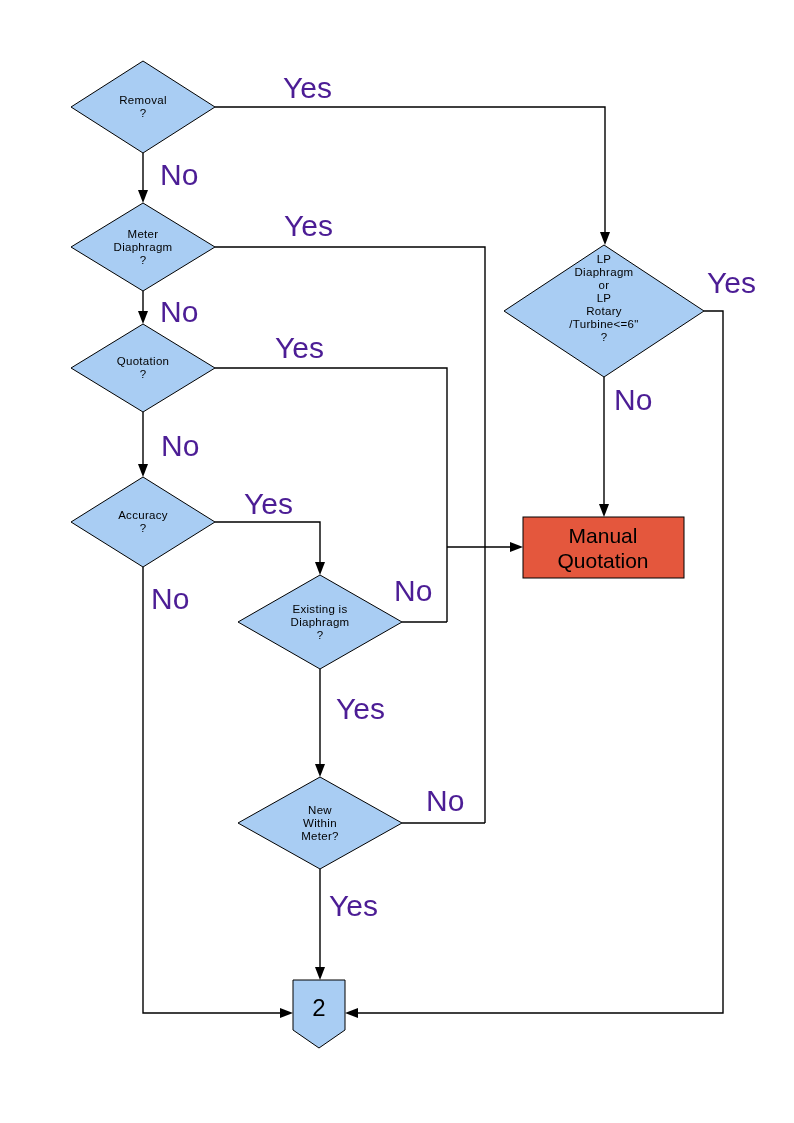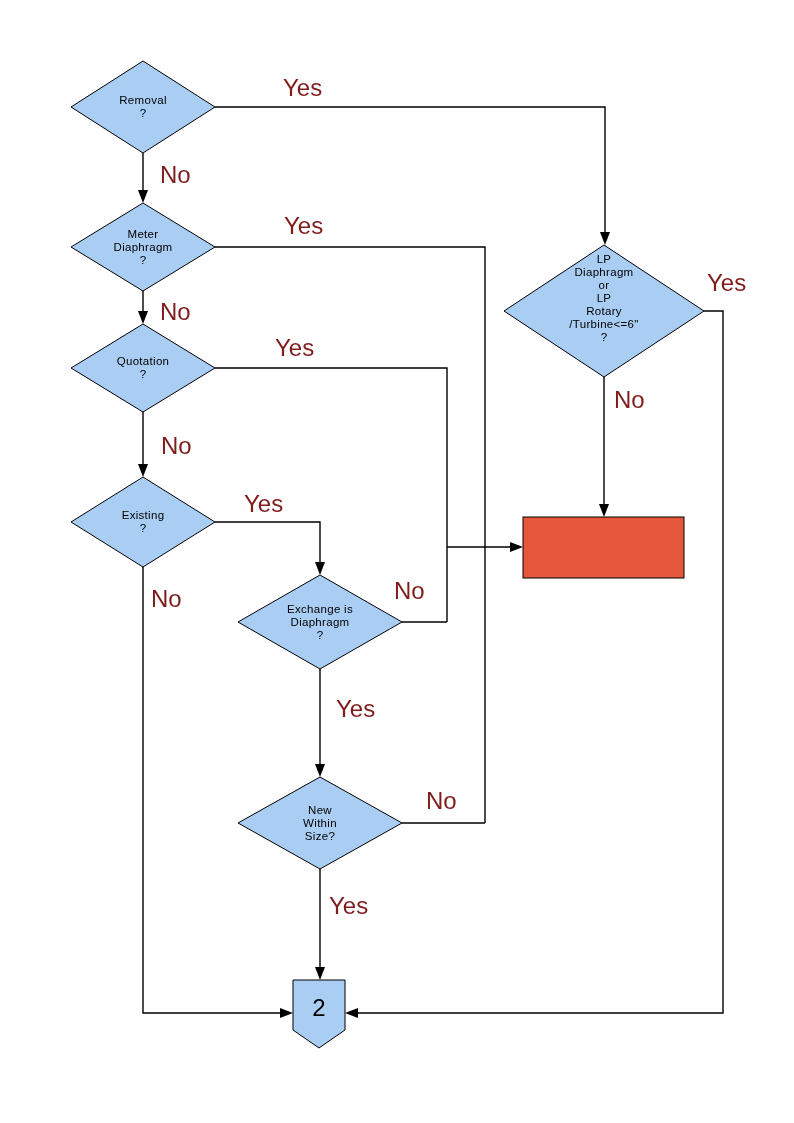--- a/index.html
+++ b/index.html
@@ -16,23 +16,23 @@
     transform:translate(-50%,-50%);
     text-align:center;
     white-space:pre-line;
     font-size:11.5px;
     line-height:13px;
     letter-spacing:0.3px;
     color:#000;
   }
   .edge-label{
     position:absolute;
-    font-size:24px;
+    font-size:30px;
     line-height:24px;
-    color:#7f1d1d;
+    color:#4c1d95;
     white-space:nowrap;
   }
   .process-label{
     position:absolute;
     transform:translate(-50%,-50%);
     text-align:center;
     white-space:pre-line;
     font-size:21px;
     line-height:25px;
     color:#000;
@@ -98,35 +98,37 @@
     <path d="M293,980 L345,980 L345,1030 L319,1048 L293,1030 Z" fill="#A9CDF3" stroke="#000000" stroke-width="1"></path>
   </svg>
 
   <div class="node-label" style="left:143px;top:107px;">Removal
 ?</div>
   <div class="node-label" style="left:143px;top:247px;">Meter
 Diaphragm
 ?</div>
   <div class="node-label" style="left:143px;top:368px;">Quotation
 ?</div>
-  <div class="node-label" style="left:143px;top:522px;">Existing
+  <div class="node-label" style="left:143px;top:522px;">Accuracy
 ?</div>
-  <div class="node-label" style="left:320px;top:622px;">Exchange is
+  <div class="node-label" style="left:320px;top:622px;">Existing is
 Diaphragm
 ?</div>
   <div class="node-label" style="left:320px;top:823px;">New
 Within
-Size?</div>
+Meter?</div>
   <div class="node-label" style="left:604px;top:298px;">LP
 Diaphragm
 or
 LP
 Rotary
 /Turbine&lt;=6"
 ?</div>
+  <div class="process-label" style="left:603px;top:548px;">Manual
+Quotation</div>
   <div class="connector-label" style="left:319px;top:1008px;">2</div>
 
   <div class="edge-label" style="left:283px;top:76px;">Yes</div>
   <div class="edge-label" style="left:160px;top:163px;">No</div>
   <div class="edge-label" style="left:284px;top:214px;">Yes</div>
   <div class="edge-label" style="left:160px;top:300px;">No</div>
   <div class="edge-label" style="left:275px;top:336px;">Yes</div>
   <div class="edge-label" style="left:161px;top:434px;">No</div>
   <div class="edge-label" style="left:244px;top:492px;">Yes</div>
   <div class="edge-label" style="left:151px;top:587px;">No</div>

